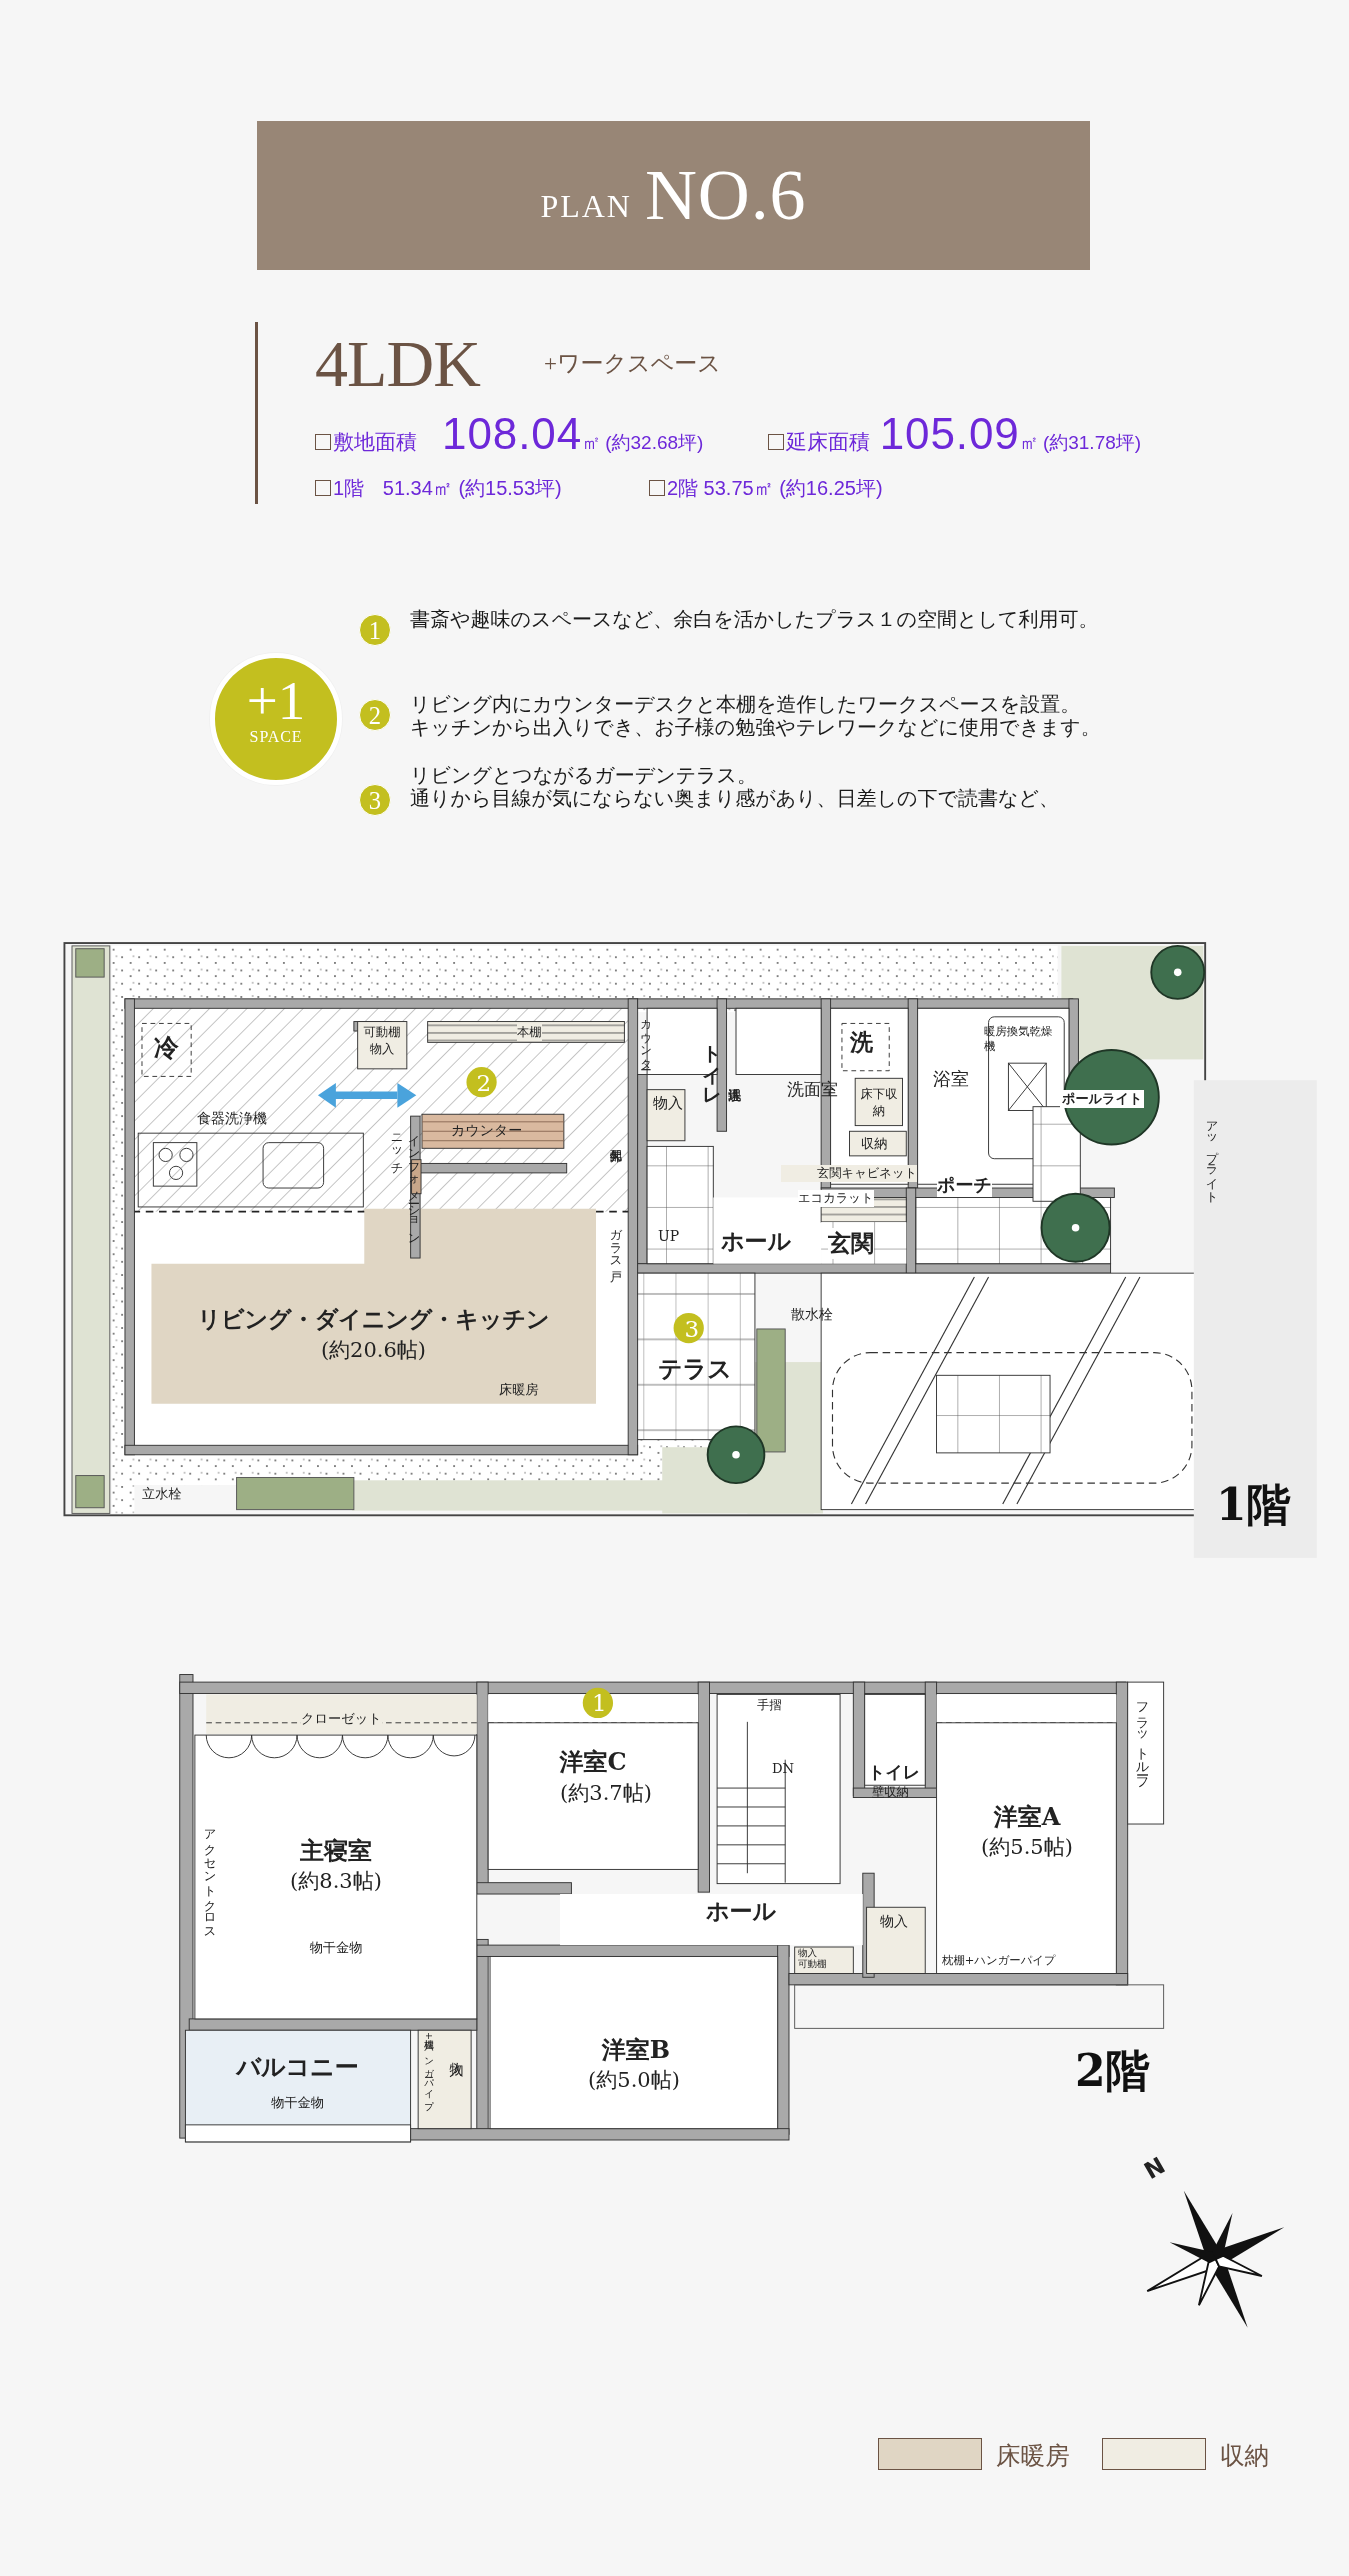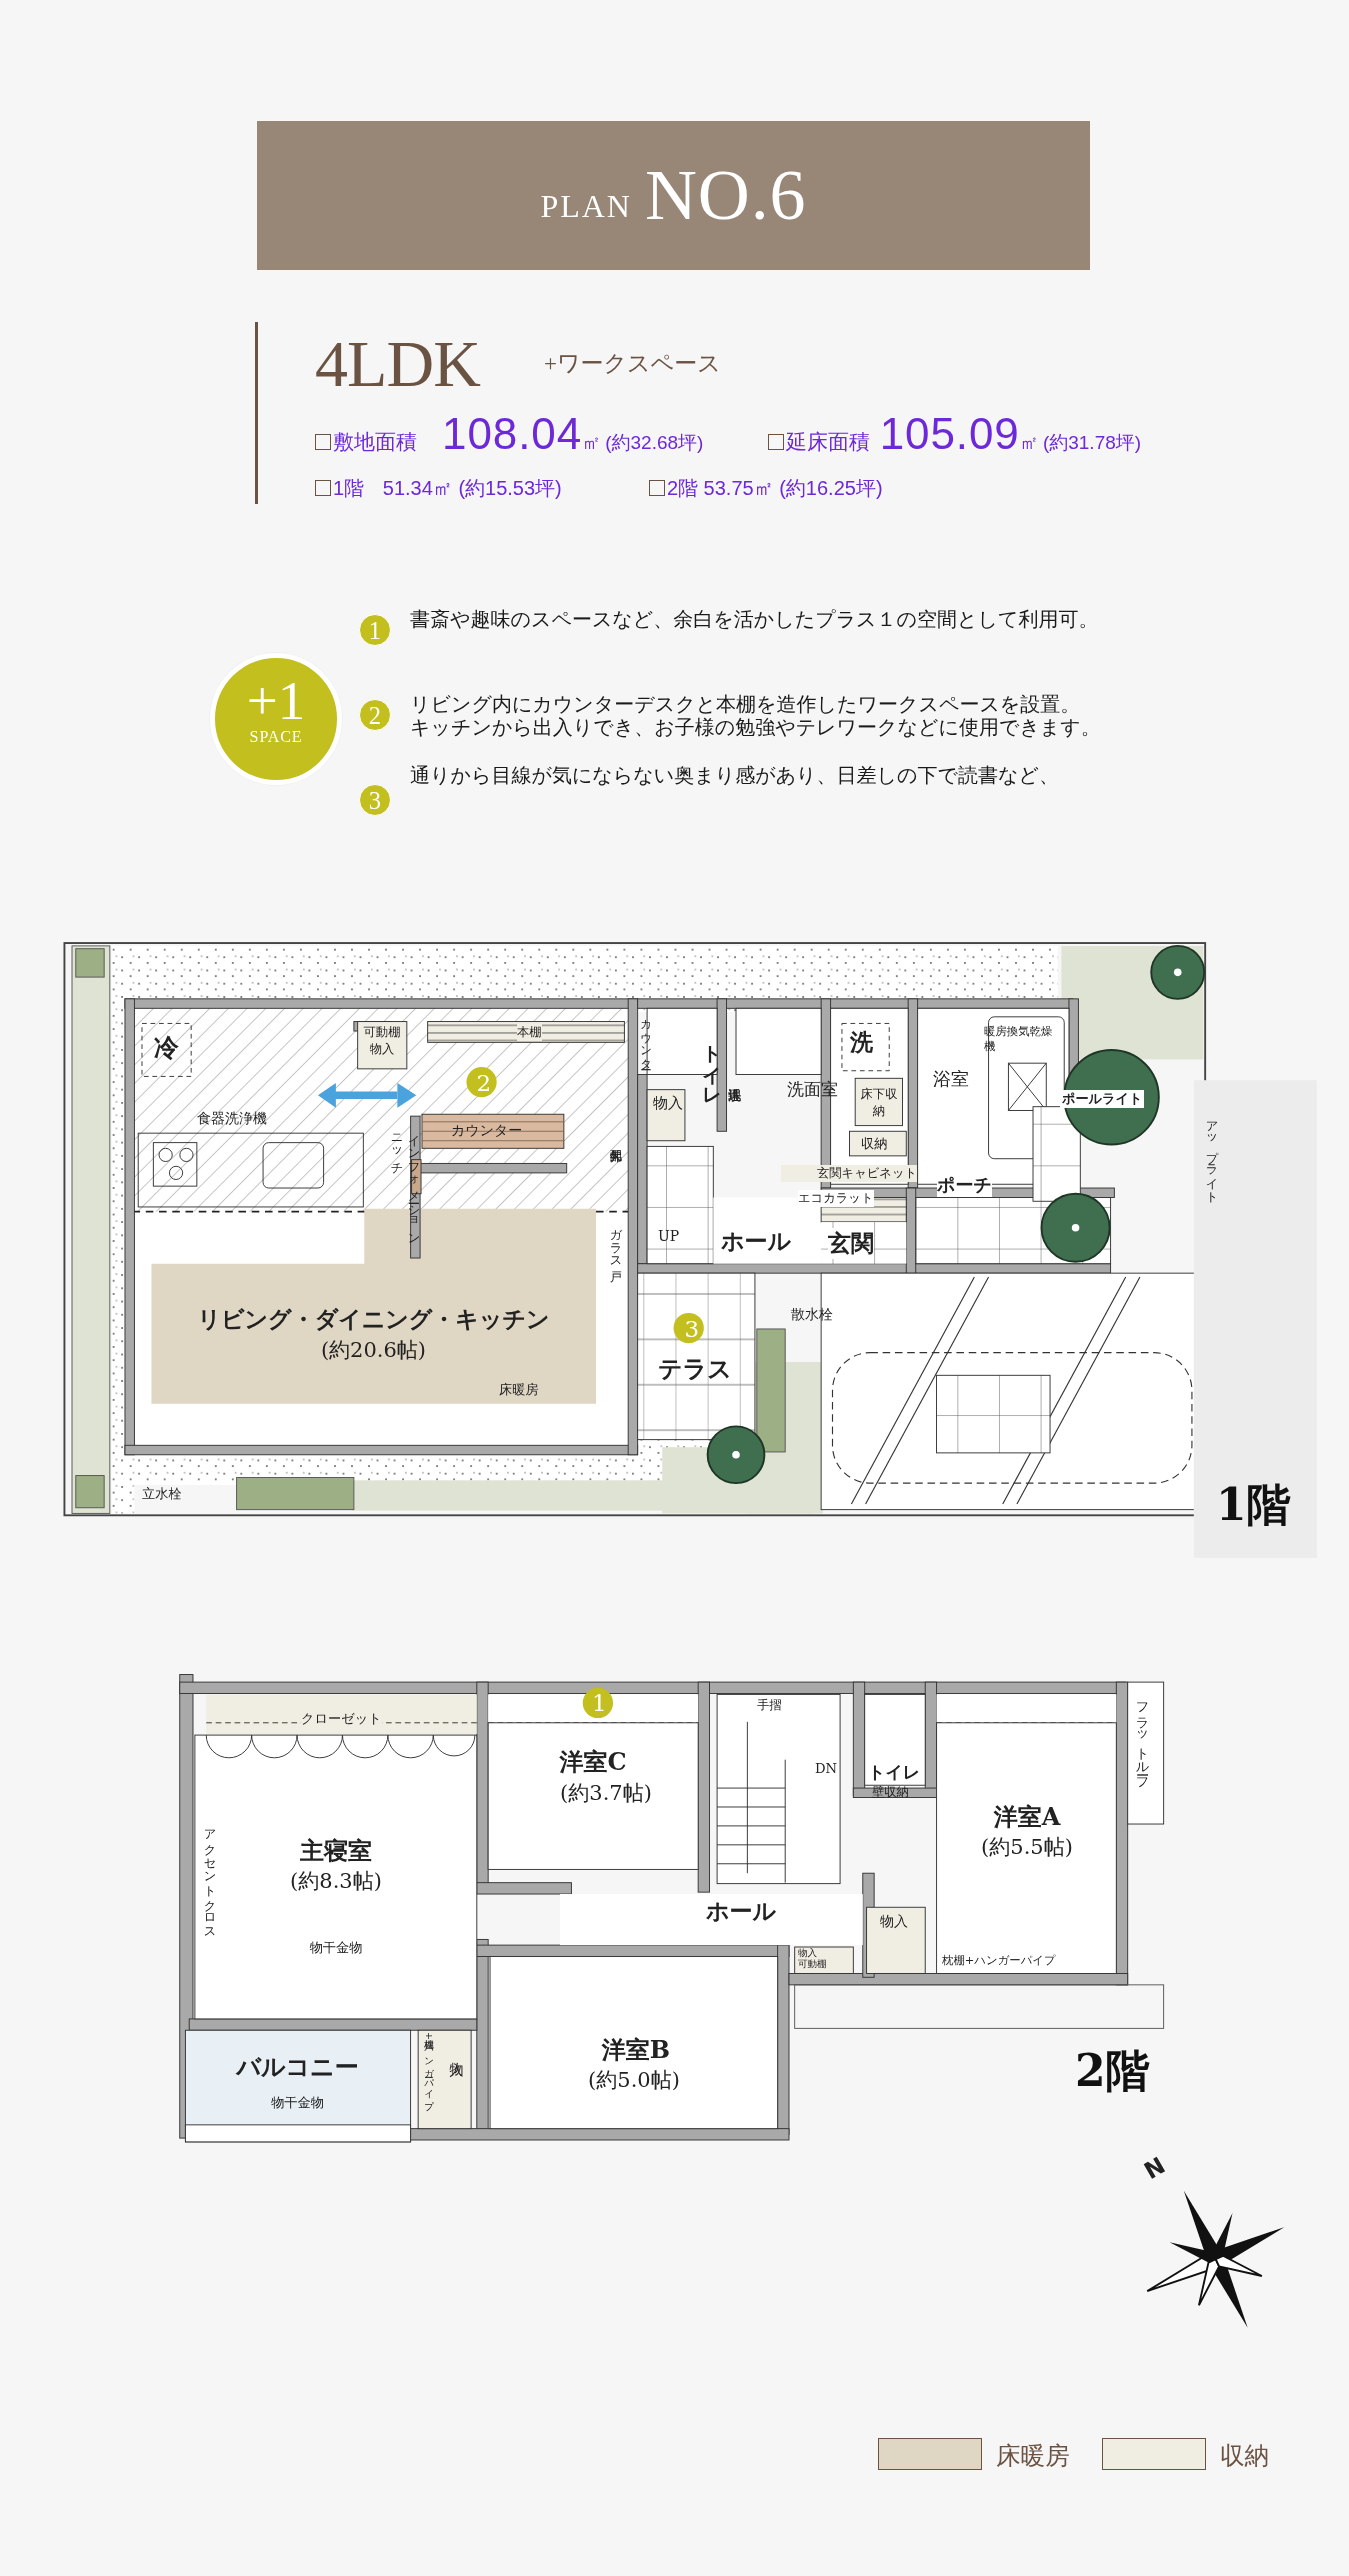--- a/index.html
+++ b/index.html
@@ -79,20 +79,21 @@
 <div class="abs feat" style="left:410px; top:608px;">
   <div>書斎や趣味のスペースなど、余白を活かしたプラス１の空間として利用可。</div>
 </div>
 <div class="abs num" style="left:359px; top:699px;">2</div>
 <div class="abs feat" style="left:410px; top:693px;">
   <div>リビング内にカウンターデスクと本棚を造作したワークスペースを設置。</div>
   <div>キッチンから出入りでき、お子様の勉強やテレワークなどに使用できます。</div>
 </div>
 <div class="abs num" style="left:359px; top:784px;">3</div>
 <div class="abs feat" style="left:410px; top:764px;">
+  <div>リビングとつながるガーデンテラス。</div>
   <div>通りから目線が気にならない奥まり感があり、日差しの下で読書など、</div>
 </div>
 
 <div class="plan-wrap" style="left:0; top:0; width:1350px; height:1608px; pointer-events:none;">
 <svg width="1350" height="1608" style="position:absolute; left:0; top:0;" viewBox="0 0 1427 1700">
   <defs>
     <pattern id="hatch" width="14" height="14" patternUnits="userSpaceOnUse" patternTransform="rotate(45)">
       <rect width="14" height="14" fill="#fff"></rect>
       <line x1="0" y1="0" x2="0" y2="14" stroke="#888" stroke-width="1"></line>
     </pattern>
@@ -351,21 +352,21 @@
 
   <div class="abs" style="left:592px; top:1690px; color:#fff; font-size:23px;">1</div>
   <div class="abs" style="left:301px; top:1710px; font-size:13.2px; background:#f0ede3;">クローゼット</div>
   <div class="abs" style="left:201px; top:1821px; font-size:12.3px; writing-mode:vertical-rl;">アクセントクロス</div>
   <div class="abs" style="left:195px; top:1835px; width:282px; text-align:center; font-size:24px; font-weight:bold;">主寝室</div>
   <div class="abs" style="left:195px; top:1867px; width:282px; text-align:center; font-size:21px;">(約8.3帖)</div>
   <div class="abs" style="left:195px; top:1939px; width:282px; text-align:center; font-size:13.2px;">物干金物</div>
   <div class="abs" style="left:488px; top:1746px; width:210px; text-align:center; font-size:24px; font-weight:bold;">洋室C</div>
   <div class="abs" style="left:488px; top:1779px; width:236px; text-align:center; font-size:21px;">(約3.7帖)</div>
   <div class="abs" style="left:757px; top:1697px; font-size:12.3px;">手摺</div>
-  <div class="abs" style="left:815px; top:1761px; font-size:13.2px;">DN</div>
+  <div class="abs" style="left:772px; top:1761px; font-size:13.2px;">DN</div>
   <div class="abs" style="left:706px; top:1896px; font-size:23px; font-weight:bold;">ホール</div>
   <div class="abs" style="left:868px; top:1761px; font-size:17px; font-weight:bold;">トイレ</div>
   <div class="abs" style="left:872px; top:1784px; font-size:12.3px;">壁収納</div>
   <div class="abs" style="left:937px; top:1801px; width:180px; text-align:center; font-size:24px; font-weight:bold;">洋室A</div>
   <div class="abs" style="left:937px; top:1833px; width:180px; text-align:center; font-size:21px;">(約5.5帖)</div>
   <div class="abs" style="left:880px; top:1913px; font-size:14px;">物入</div>
   <div class="abs" style="left:942px; top:1953px; font-size:11.4px;">枕棚+ハンガーパイプ</div>
   <div class="abs" style="left:798px; top:1947px; font-size:9.5px; line-height:11.4px;">
     <div>物入</div>
       <div>可動棚</div>

